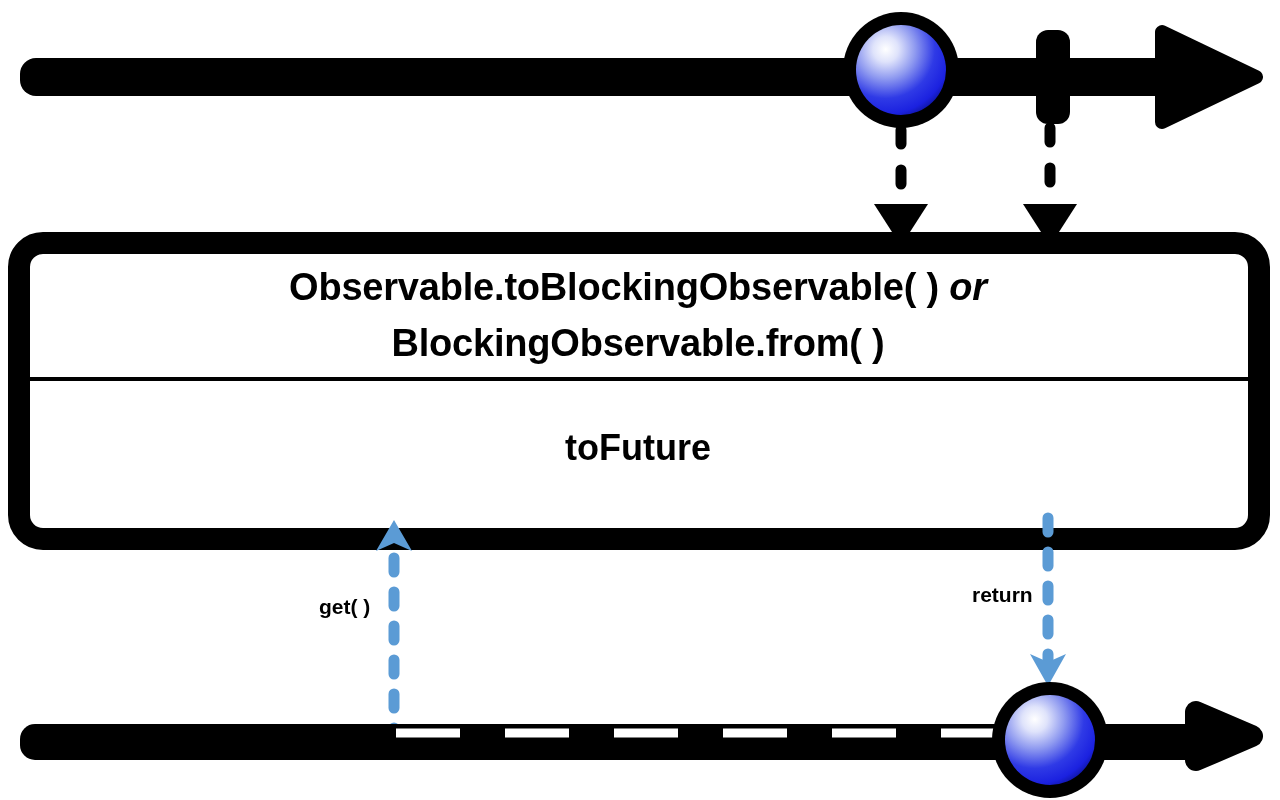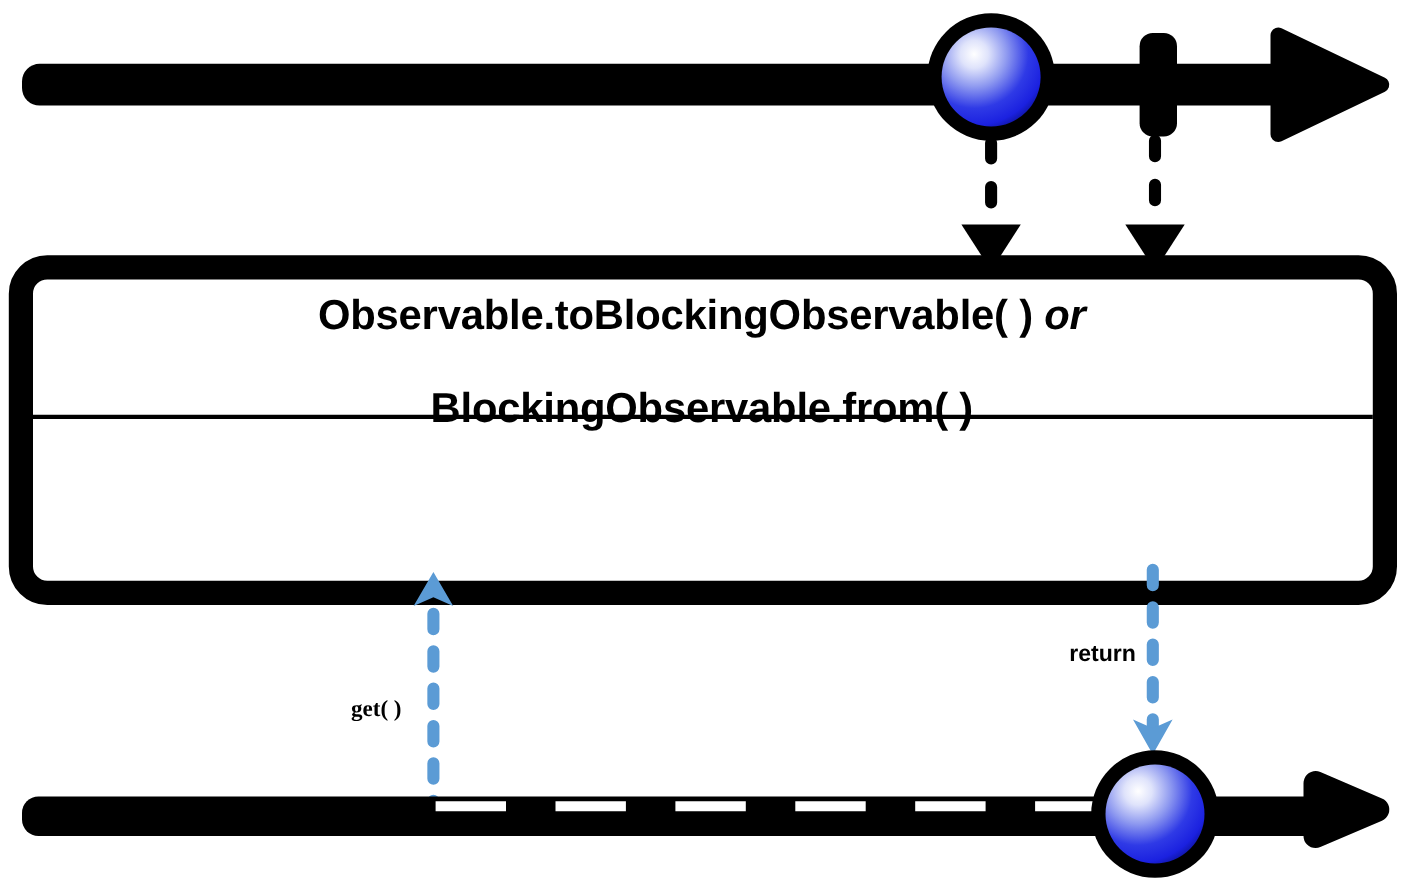--- a/index.html
+++ b/index.html
@@ -41,43 +41,41 @@
   }
   #op-line1 {
     top: 268px;
     font-size: 38px;
     letter-spacing: -0.2px;
   }
   #op-line2 {
     top: 324px;
     font-size: 38px;
     letter-spacing: -0.2px;
-    margin-top: 29px;
   }
   .op-italic {
     font-style: italic;
   }
   #op-row2 {
     top: 430px;
     font-size: 36px;
   }
   .call-label {
     position: absolute;
     color: #000000;
     font-family: "Liberation Sans", sans-serif;
     font-weight: bold;
     font-size: 21px;
     white-space: nowrap;
     line-height: 1;
     text-align: center;
   }
   #label-get {
     left: 319px;
-    top: 634px;
-    font-family: Liberation Serif, serif;
+    top: 596px;
   }
   #label-return {
     left: 972px;
     top: 584px;
   }
 </style>
 </head>
 <body>
 
 <div id="stage">
@@ -146,18 +144,19 @@
       <circle cx="1050" cy="740" r="45" fill="url(#marbleGrad)"></circle>
     </g>
   </svg>
 
   <div class="op-text" id="op-line1">
     <span>Observable.toBlockingObservable( )</span><span>&nbsp;</span><span class="op-italic">or</span>
   </div>
 
   <div class="op-text" id="op-line2">BlockingObservable.from( )</div>
 
+  <div class="op-text" id="op-row2">toFuture</div>
 
   <div class="call-label" id="label-get">get( )</div>
 
   <div class="call-label" id="label-return">return</div>
 
 </div>
 
 </body></html>

